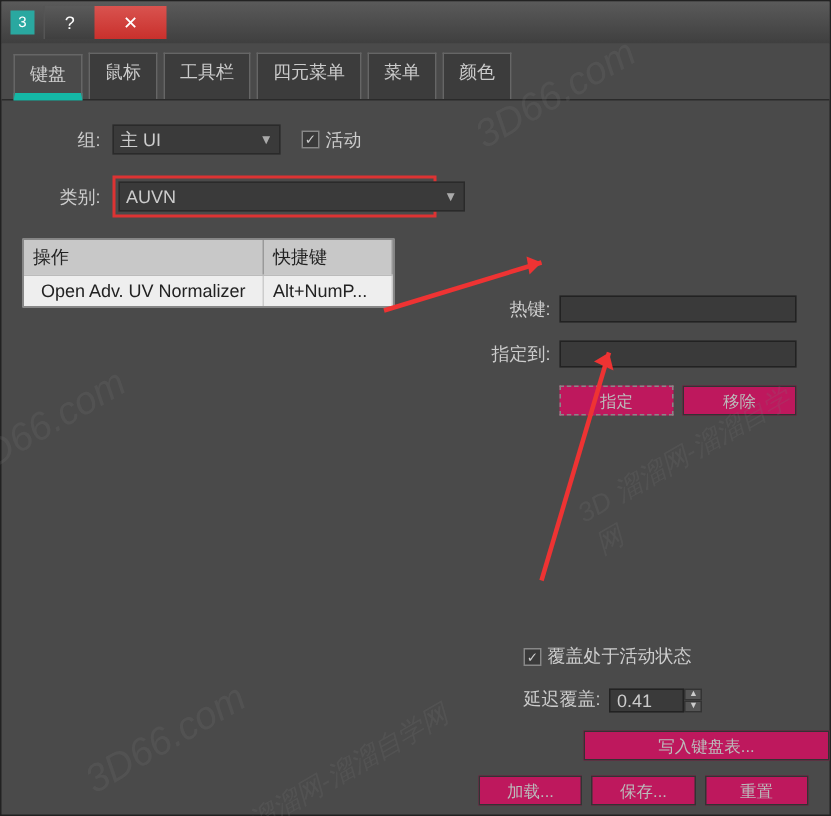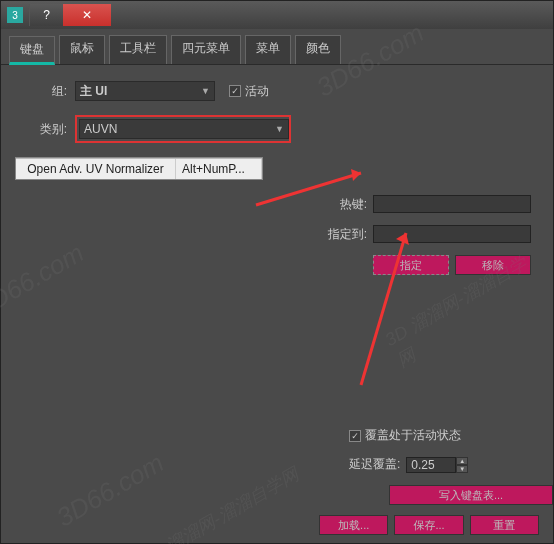--- a/index.html
+++ b/index.html
@@ -6,29 +6,29 @@
 body { background: #333; width: 554px; height: 544px; overflow: hidden; }
 .window { width: 554px; height: 544px; background: #4a4a4a; border: 1px solid #222; }
 .titlebar { height: 28px; background: linear-gradient(#5a5a5a,#3f3f3f); display: flex; align-items: center; padding-left: 6px; }
 .titlebar .icon { width: 16px; height: 16px; background: #2aa8a0; margin-right: 6px; display: flex; align-items: center; justify-content: center; color: #fff; font-size: 10px; }
 .titlebar .title { color: #e8e8e8; font-size: 12px; flex: 1; }
 .winbtn { width: 40px; height: 22px; display: flex; align-items: center; justify-content: center; color: #fff; font-size: 12px; }
 .winbtn.help { width: 34px; background: linear-gradient(#5a5a5a,#3f3f3f); border-left: 1px solid #555; }
 .winbtn.close { width: 48px; background: linear-gradient(#d9534f,#c9302c); }
 .tabs { display: flex; padding: 6px 8px 0 8px; gap: 4px; border-bottom: 1px solid #2a2a2a; background:#4a4a4a; }
 .tab { font-size: 12px; color: #ccc; padding: 4px 10px; border: 1px solid #666; border-bottom: none; background: #3c3c3c; cursor: pointer; }
-.tab.active { background: #4a4a4a; border-bottom: 3px solid #14b8a6; position: relative; top: 1px; }
+.tab.active { background: #4a4a4a; border-bottom: 5px solid #14b8a6; position: relative; top: 1px; }
 .content { padding: 16px 14px; position: relative; height: calc(100% - 60px); }
 .row { display: flex; align-items: center; margin-bottom: 14px; font-size: 12px; color: #ccc; }
 .row label { width: 32px; text-align: right; margin-right: 8px; }
 .select { background: #3a3a3a; border: 1px solid #2a2a2a; color: #ccc; font-size: 12px; height: 20px; padding: 0 4px; display: flex; align-items: center; justify-content: space-between; }
 .select .arrow { font-size: 9px; color: #aaa; }
-.group-select { width: 140px; font-weight: bold; }
+.group-select { width: 112px; }
 .cat-wrap { border: 2px solid #d33; padding: 2px; width: 216px; }
-.cat-select { width: 210px; }
+.cat-select { width: 231px; }
 .checkbox { display: flex; align-items: center; margin-left: 14px; }
 .checkbox .box { width: 12px; height: 12px; border: 1px solid #888; background: #3a3a3a; margin-right: 4px; display:flex; align-items:center; justify-content:center; font-size:9px; color:#ccc; }
 .table { width: 248px; border: 1px solid #888; background: #c0c0c0; font-size: 12px; margin-top: 10px; }
 .thead { display: flex; background: #c8c8c8; }
 .th { padding: 3px 6px; border-right: 1px solid #999; color: #222; }
 .th.op { width: 160px; } .th.hk { flex: 1; }
 .trow { display: flex; background: #eee; border-top: 1px solid #bbb; }
 .td { padding: 3px 6px; color: #222; border-right: 1px solid #ccc; white-space: nowrap; overflow: hidden; }
 .td.op { width: 160px; text-align: center; } .td.hk { flex: 1; }
 .right-panel { position: absolute; left: 320px; top: 130px; width: 210px; font-size: 12px; color: #ccc; }
@@ -87,20 +87,24 @@
       <label>类别:</label>
       <div class="cat-wrap">
         <div class="select cat-select">
           <span>AUVN</span>
           <span class="arrow">▼</span>
         </div>
       </div>
     </div>
 
     <div class="table">
+      <div class="thead">
+        <div class="th op">操作</div>
+        <div class="th hk">快捷键</div>
+      </div>
       <div class="trow">
         <div class="td op">Open Adv. UV Normalizer</div>
         <div class="td hk">Alt+NumP...</div>
       </div>
     </div>
 
     <div class="right-panel">
       <div class="field-row">
         <label>热键:</label>
         <div class="input"></div>
@@ -118,21 +122,21 @@
     <div class="bottom-area">
       <div class="cover-row">
         <div class="checkbox" style="margin-left:30px">
           <div class="box">✓</div>
           <span>覆盖处于活动状态</span>
         </div>
       </div>
       <div class="cover-row" style="margin-left:30px">
         <span style="margin-right:6px">延迟覆盖:</span>
         <div class="spin">
-          <div class="val">0.25</div>
+          <div class="val">0.41</div>
           <div class="arrows">
             <div>▲</div>
             <div>▼</div>
           </div>
         </div>
       </div>
       <div class="btn wide-btn">写入键盘表...</div>
       <div class="btn-row3">
         <div class="btn">加载...</div>
         <div class="btn">保存...</div>

